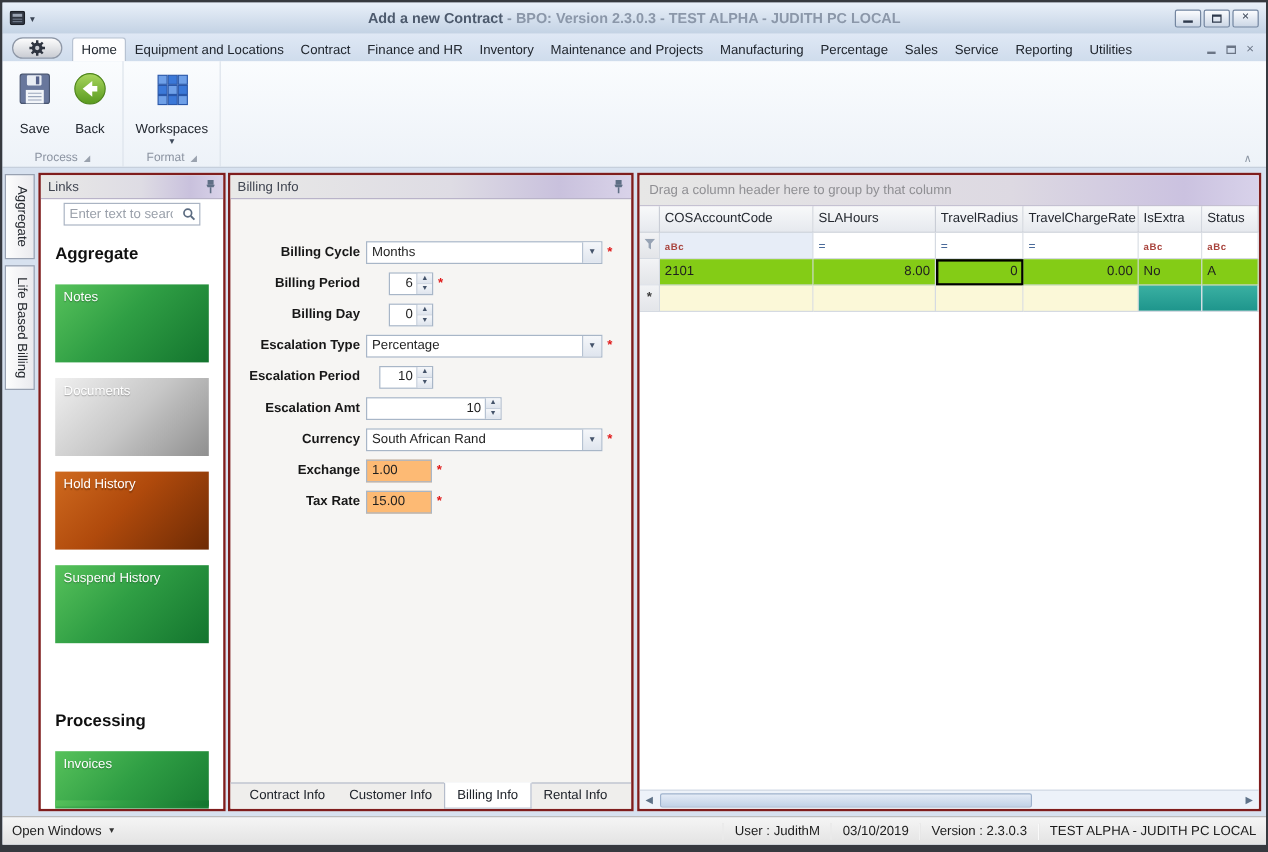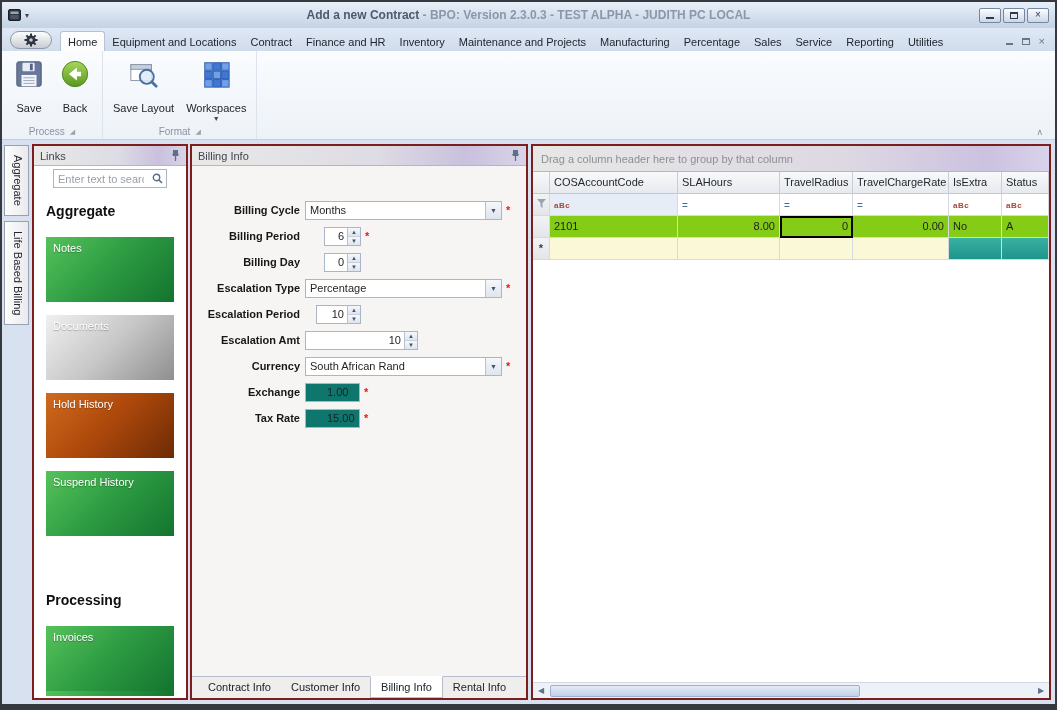--- a/index.html
+++ b/index.html
@@ -85,21 +85,21 @@
   .dd-btn { width:16px; border-left:1px solid #b6c2d2; background:linear-gradient(#f5f7fa,#dfe5ee);
             display:flex; align-items:center; justify-content:center; font-size:7px; color:#44536a; }
   .spinner { height:19px; border:1px solid #a8b6c7; background:#fff; display:flex; }
   .spin-text { flex:1; text-align:right; padding:2px 3px; }
   .spin-btns { width:13px; border-left:1px solid #b6c2d2; display:flex; flex-direction:column; }
   .spin-btns div { flex:1; font-size:6px; color:#44536a; display:flex; align-items:center; justify-content:center;
                    background:linear-gradient(#f5f7fa,#dfe5ee); }
   .spin-btns div:first-child { border-bottom:1px solid #c7d0dd; }
   .w37 { width:37px; } .w45 { width:45px; } .w113 { width:113px; }
   .ml19 { margin-left:19px; } .ml11 { margin-left:11px; }
-  .textbox { width:55px; height:19px; border:1px solid #a8b6c7; background:#0f766e; padding:2px 21px; }
+  .textbox { width:55px; height:19px; border:1px solid #a8b6c7; background:#fdba74; padding:2px 4px; }
   .req { color:#e01a1a; font-weight:bold; margin-left:4px; }
   .btabs { flex:0 0 auto; height:22px; border-top:1px solid #b5bccb; background:#efeeec; display:flex; padding-left:6px; }
   .btab { padding:4px 10px 3px 10px; color:#20242b; white-space:nowrap; }
   .btab.active { background:#fff; border:1px solid #b5bccb; border-top:1px solid #fff; margin-top:-1px; padding-top:4px; }
 
   
   .grid-panel { left:529px; right:4px; }
   .group-bar { height:26px; flex:0 0 auto; display:flex; align-items:center; padding-left:8px; color:#8f8f93;
       background:linear-gradient(to right,#e7e7e6 0%,#ddd9e2 60%,#cbc2e0 88%,#d8d2ea 100%);
       border-bottom:1px solid #b9b3c9; }
@@ -240,31 +240,20 @@
       </div>
       <div class="rgroup-caption">
         <span>Process</span>
           <span class="launcher">◢</span>
       </div>
     </div>
     <div class="rgroup">
       <div class="rgroup-buttons">
         <div class="rb-btn">
           <span class="ico">
-            <svg width="31" height="30" viewBox="0 0 33 32">
-                <rect x="3" y="6" width="22" height="17" fill="#fff" stroke="#8a94a6"></rect>
-                <rect x="3" y="6" width="22" height="5" fill="#c3cedf" stroke="#8a94a6"></rect>
-                <circle cx="20" cy="19" r="7.5" fill="#dcebf7" fill-opacity="0.85" stroke="#4a6fa5" stroke-width="2"></circle>
-                <line x1="25.5" y1="24.5" x2="30" y2="29" stroke="#4a6fa5" stroke-width="3" stroke-linecap="round"></line>
-              </svg>
-          </span>
-          <span class="lbl">Save Layout</span>
-        </div>
-        <div class="rb-btn">
-          <span class="ico">
             <svg width="30" height="30" viewBox="0 0 32 32">
                 <g stroke="#2a57a8">
                   <rect x="4" y="4" width="8" height="8" fill="#6fa0e8"></rect>
                   <rect x="13" y="4" width="8" height="8" fill="#3b78d8"></rect>
                   <rect x="22" y="4" width="8" height="8" fill="#6fa0e8"></rect>
                   <rect x="4" y="13" width="8" height="8" fill="#3b78d8"></rect>
                   <rect x="13" y="13" width="8" height="8" fill="#6fa0e8"></rect>
                   <rect x="22" y="13" width="8" height="8" fill="#3b78d8"></rect>
                   <rect x="4" y="22" width="8" height="8" fill="#6fa0e8"></rect>
                   <rect x="13" y="22" width="8" height="8" fill="#3b78d8"></rect>
@@ -492,14 +481,30 @@
 
       <div class="hscroll">
         <span class="hs-arrow">◀</span>
         <span class="hs-thumb"></span>
         <span class="hs-arrow" style="margin-left:auto;">▶</span>
       </div>
     </div>
 
   </div>
 
+  <div class="statusbar">
+    <div class="sb-left">
+      <span>Open Windows</span>
+      <span class="caret">▼</span>
+    </div>
+    <div class="sb-right">
+      <span class="sb-sep"></span>
+      <span>User : JudithM</span>
+      <span class="sb-sep"></span>
+      <span>03/10/2019</span>
+      <span class="sb-sep"></span>
+      <span>Version : 2.3.0.3</span>
+      <span class="sb-sep"></span>
+      <span>TEST ALPHA - JUDITH PC LOCAL</span>
+    </div>
+  </div>
 
 </div>
 
 </body></html>

